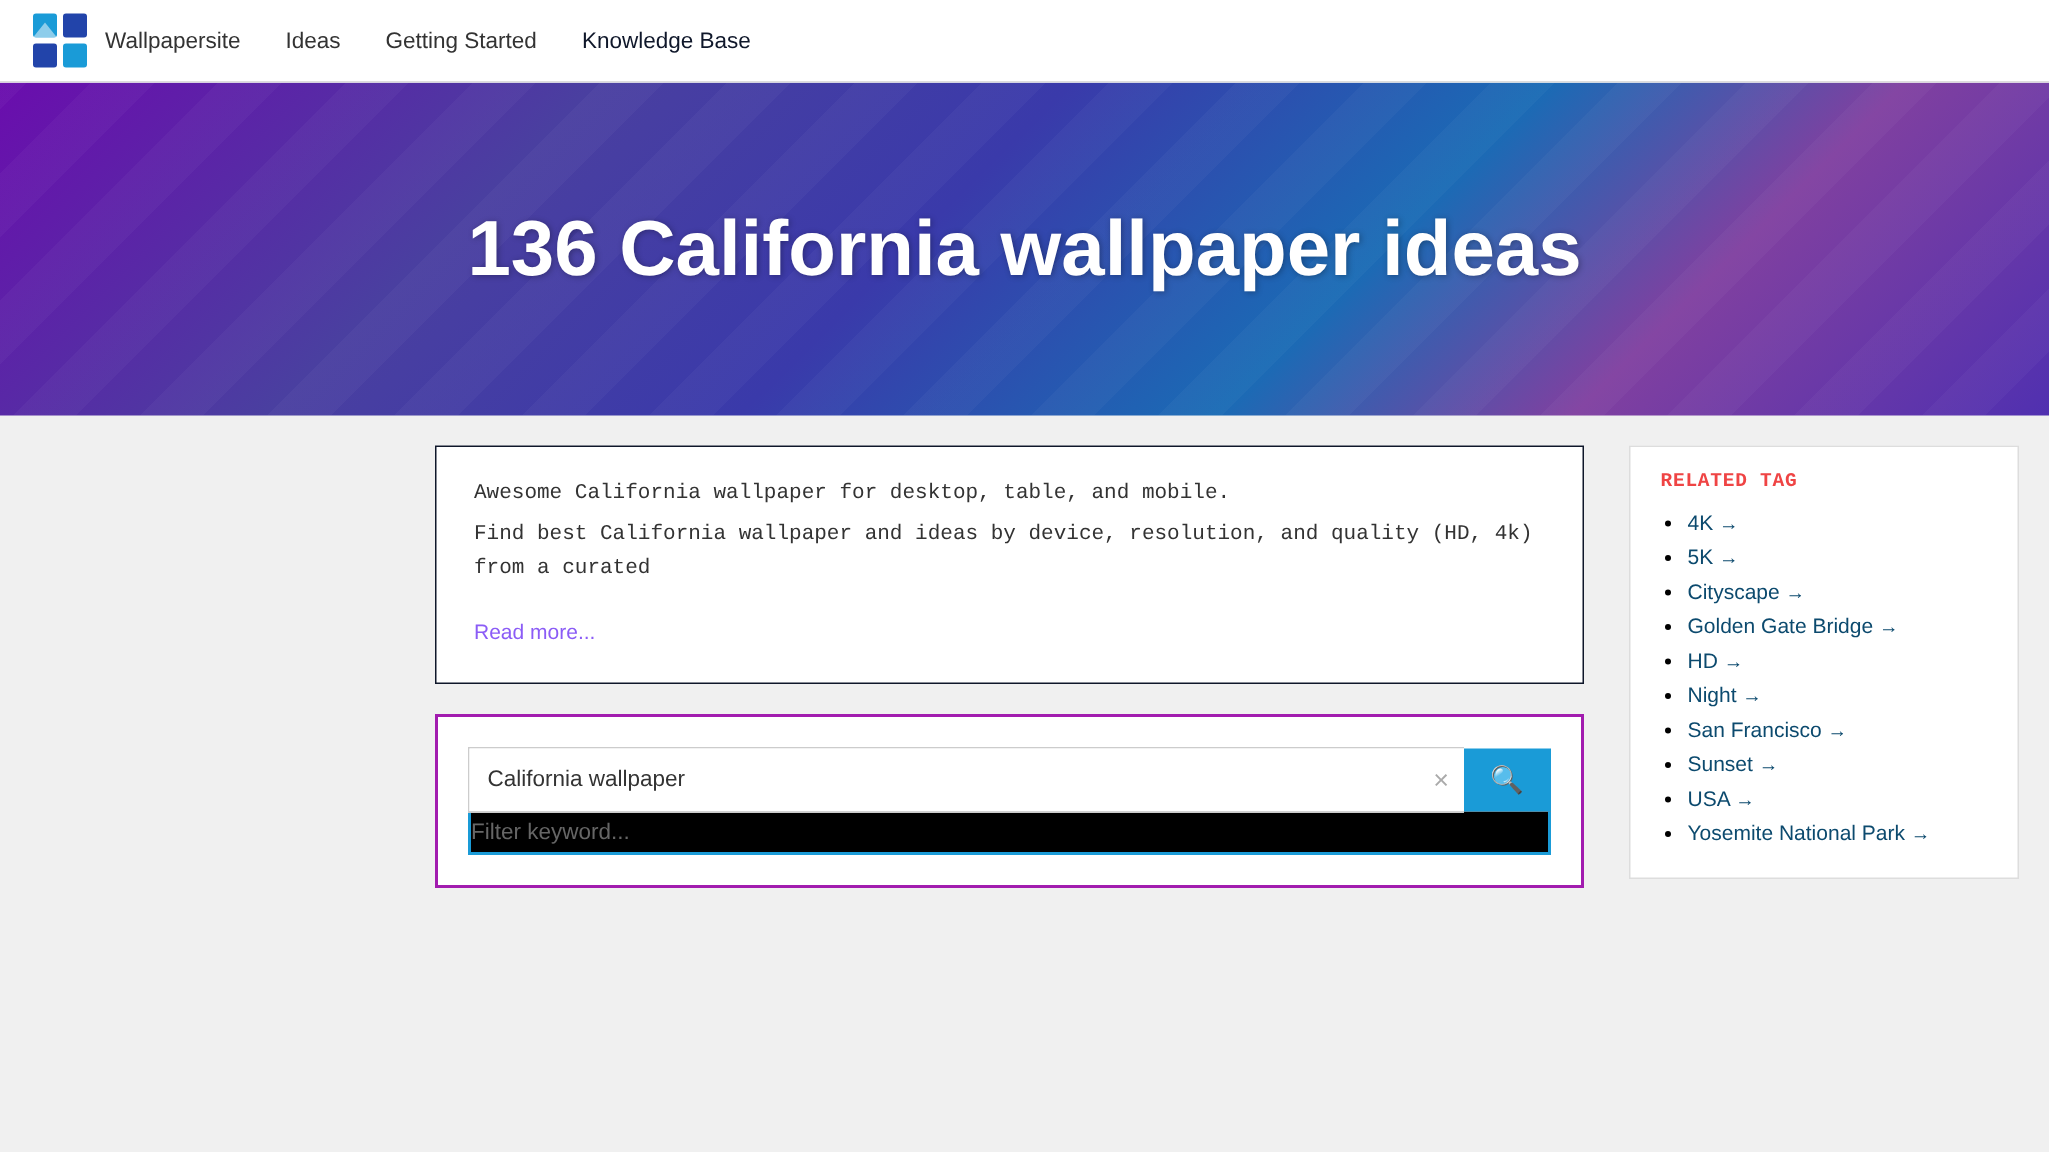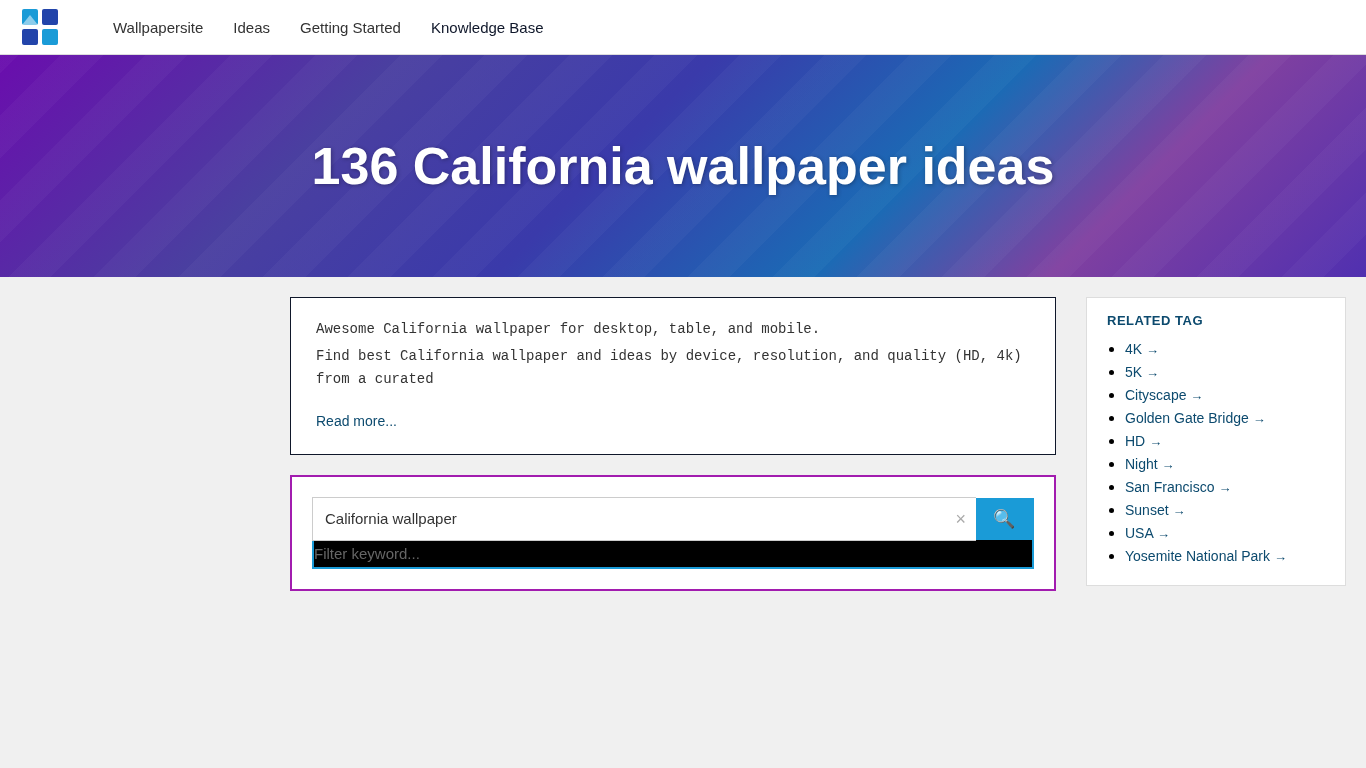--- a/index.html
+++ b/index.html
@@ -8,21 +8,20 @@
     
     .navbar {
       display: flex;
       align-items: center;
       background: #fff;
       height: 55px;
       padding: 0 20px;
       border-bottom: 1px solid #ddd;
       position: relative;
       z-index: 10;
-      gap: 43px;
     }
     .nav-logo {
       display: flex;
       align-items: center;
       margin-right: 10px;
     }
     .nav-logo-icon {
       width: 40px;
       height: 40px;
     }
@@ -104,21 +103,21 @@
       line-height: 1.6;
       color: #333;
       font-family: 'Courier New', monospace;
     }
     .description-box p {
       margin-bottom: 5px;
     }
     .read-more {
       display: inline-block;
       margin-top: 15px;
-      color: #0c4a6e;
+      color: #8b5cf6;
       text-decoration: none;
       font-size: 14px;
       font-family: Arial, sans-serif;
     }
 
     
     .search-box {
       background: #fff;
       border: 2px solid #a21caf;
       padding: 20px;
@@ -195,24 +194,25 @@
       padding: 20px 20px 20px 10px;
     }
     .related-tag-box {
       background: #fff;
       border: 1px solid #ddd;
       padding: 15px 20px;
     }
     .related-tag-title {
       font-size: 13px;
       font-weight: 700;
-      color: #0c4a6e;
+      color: #ef4444;
       text-transform: uppercase;
       letter-spacing: 0.5px;
       margin-bottom: 12px;
+      font-family: Liberation Mono, monospace;
     }
     .related-tag-list {
       list-style: disc;
       padding-left: 18px;
     }
     .related-tag-list li {
       margin-bottom: 5px;
     }
     .related-tag-list a {
       color: #0c4a6e;

